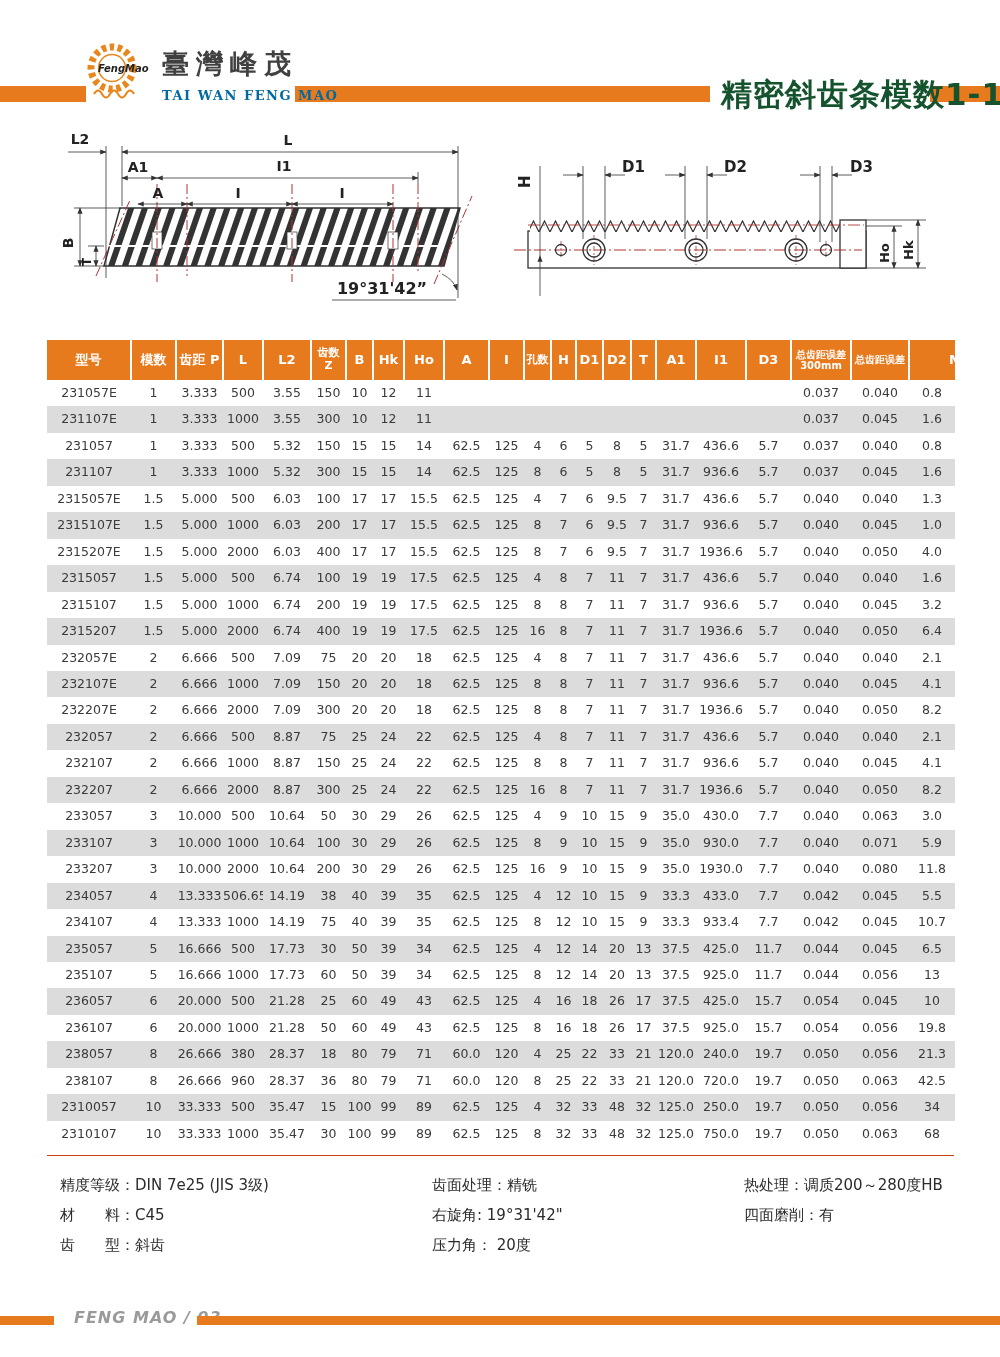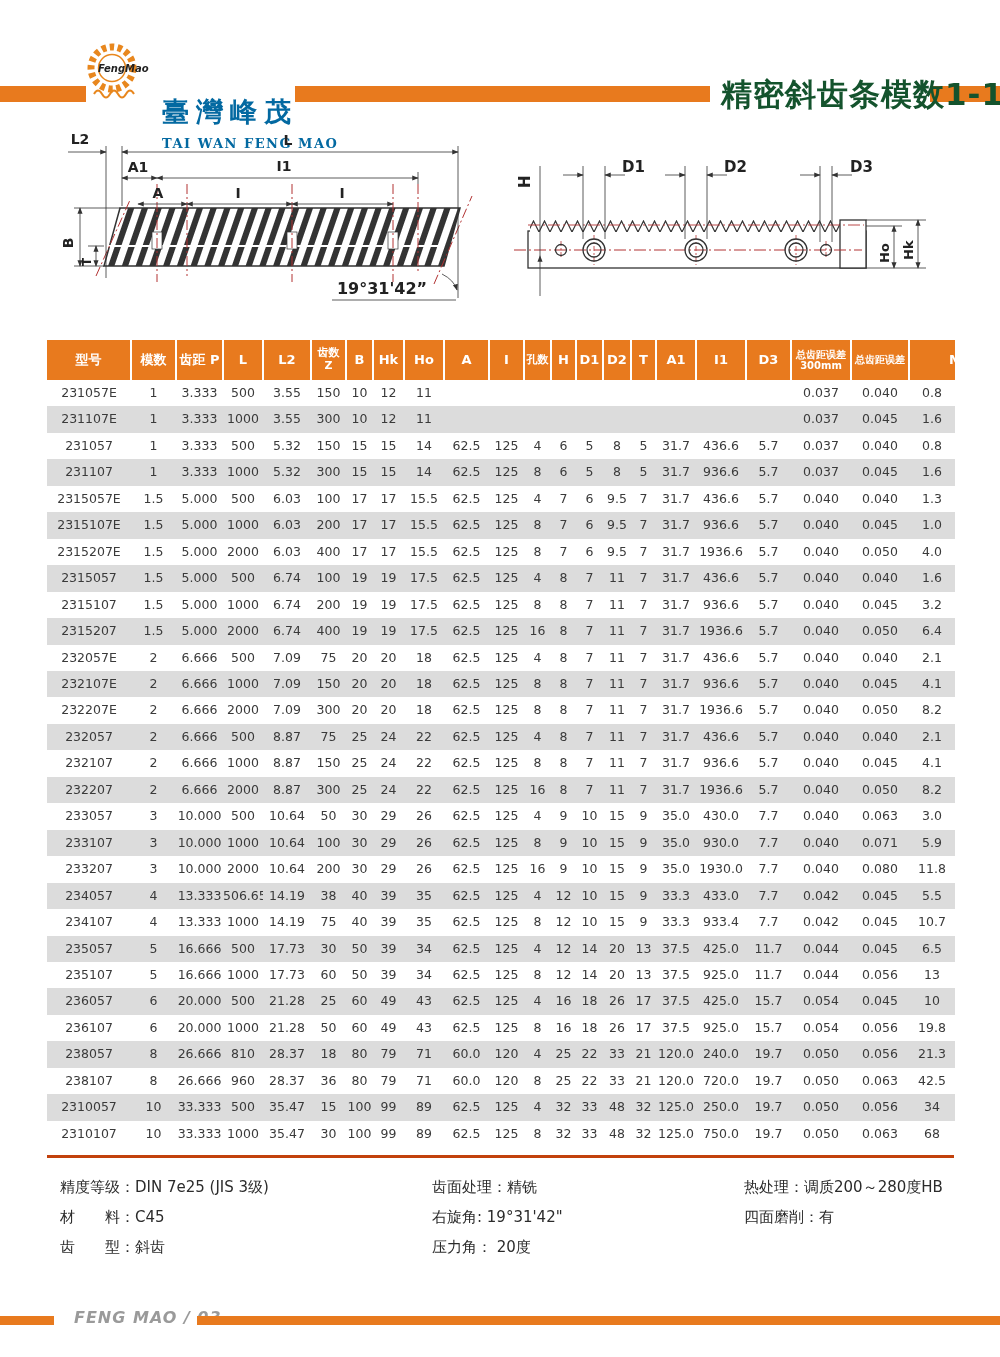--- a/index.html
+++ b/index.html
@@ -8,41 +8,41 @@
   body{ font-family:"DejaVu Sans","Liberation Sans",sans-serif; }
   .page{ position:relative; width:1000px; height:1357px; background:#fff; overflow:hidden; }
 
   
   .hbar{ position:absolute; top:86px; height:16px; background:var(--accent); }
   .hbar.left{ left:0; width:86px; }
   .hbar.mid{ left:295px; width:415px; }
   .hbar.right{ left:930px; width:70px; }
   .logo{ position:absolute; left:82px; top:40px; width:78px; height:68px; }
   .brand{ position:absolute; left:162px; top:46px; width:220px; }
-  .brand-cn{ font-family:"DejaVu Serif","Liberation Serif",serif; font-weight:700; font-size:27px; letter-spacing:7px; color:#0369a1; white-space:nowrap;margin-top:48px; }
+  .brand-cn{ font-family:"DejaVu Serif","Liberation Serif",serif; font-weight:700; font-size:27px; letter-spacing:7px; color:#404040; white-space:nowrap; }
   .brand-en{ font-family:"DejaVu Serif","Liberation Serif",serif; font-weight:700; font-size:13px; letter-spacing:1.5px; color:#0369a1; margin-top:6px; white-space:nowrap; }
   .page-title{ position:absolute; left:721px; top:74px; font-size:31px; font-weight:700; color:#14532d; letter-spacing:1px; white-space:nowrap; }
 
   
   .draw{ position:absolute; }
   .draw-left{ left:60px; top:126px; }
   .draw-right{ left:506px; top:136px; }
   svg text{ font-family:"DejaVu Sans","Liberation Sans",sans-serif; font-weight:700; fill:#222; }
 
   
   table.spec{ position:absolute; left:47px; top:340px; width:907px; border-collapse:collapse; table-layout:fixed; }
   table.spec th{ background:var(--accent); color:#fff; font-size:13px; font-weight:700; height:40px; padding:1px 0; text-align:center; vertical-align:middle; white-space:pre-line; line-height:1.15; border-right:2px solid #fff; }
   table.spec th:last-child{ border-right:none;padding-left:39px; }
   table.spec th.s1{ font-size:11px; }
   table.spec th.s2{ font-size:10px; }
   table.spec td{ height:26.45px; line-height:26.45px; padding:0; font-size:12.5px; color:#3a3a3a; text-align:center; white-space:nowrap; overflow:hidden; }
   table.spec tbody tr:nth-child(even) td{ background:var(--stripe); }
 
   
-  .specs{ position:absolute; left:47px; top:1155px; width:907px; border-top:3px solid #c2410c; padding:14px 0 0 13px; }
+  .specs{ position:absolute; left:47px; top:1155px; width:907px; border-top:1px solid #c2410c; padding:14px 0 0 13px; }
   .specs-grid{ display:grid; grid-template-columns:372px 312px 210px; }
   .spec-line{ font-size:15px; color:#2b2b2b; line-height:30px; white-space:nowrap; }
 
   
   .fbar{ position:absolute; top:1316px; height:9px; background:var(--accent); }
   .fbar.left{ left:0; width:54px; }
   .fbar.right{ left:197px; width:803px; }
   .page-label{ position:absolute; left:74px; top:1308px; font-size:16px; font-weight:700; font-style:italic; color:#9a9a9a; letter-spacing:1px; white-space:nowrap; }
 </style>
 </head>
@@ -851,21 +851,21 @@
           <td>925.0</td>
           <td>15.7</td>
           <td>0.054</td>
           <td>0.056</td>
           <td>19.8</td>
         </tr>
         <tr>
           <td>238057</td>
           <td>8</td>
           <td>26.666</td>
-          <td>810</td>
+          <td>380</td>
           <td>28.37</td>
           <td>18</td>
           <td>80</td>
           <td>79</td>
           <td>71</td>
           <td>60.0</td>
           <td>120</td>
           <td>4</td>
           <td>25</td>
           <td>22</td>

